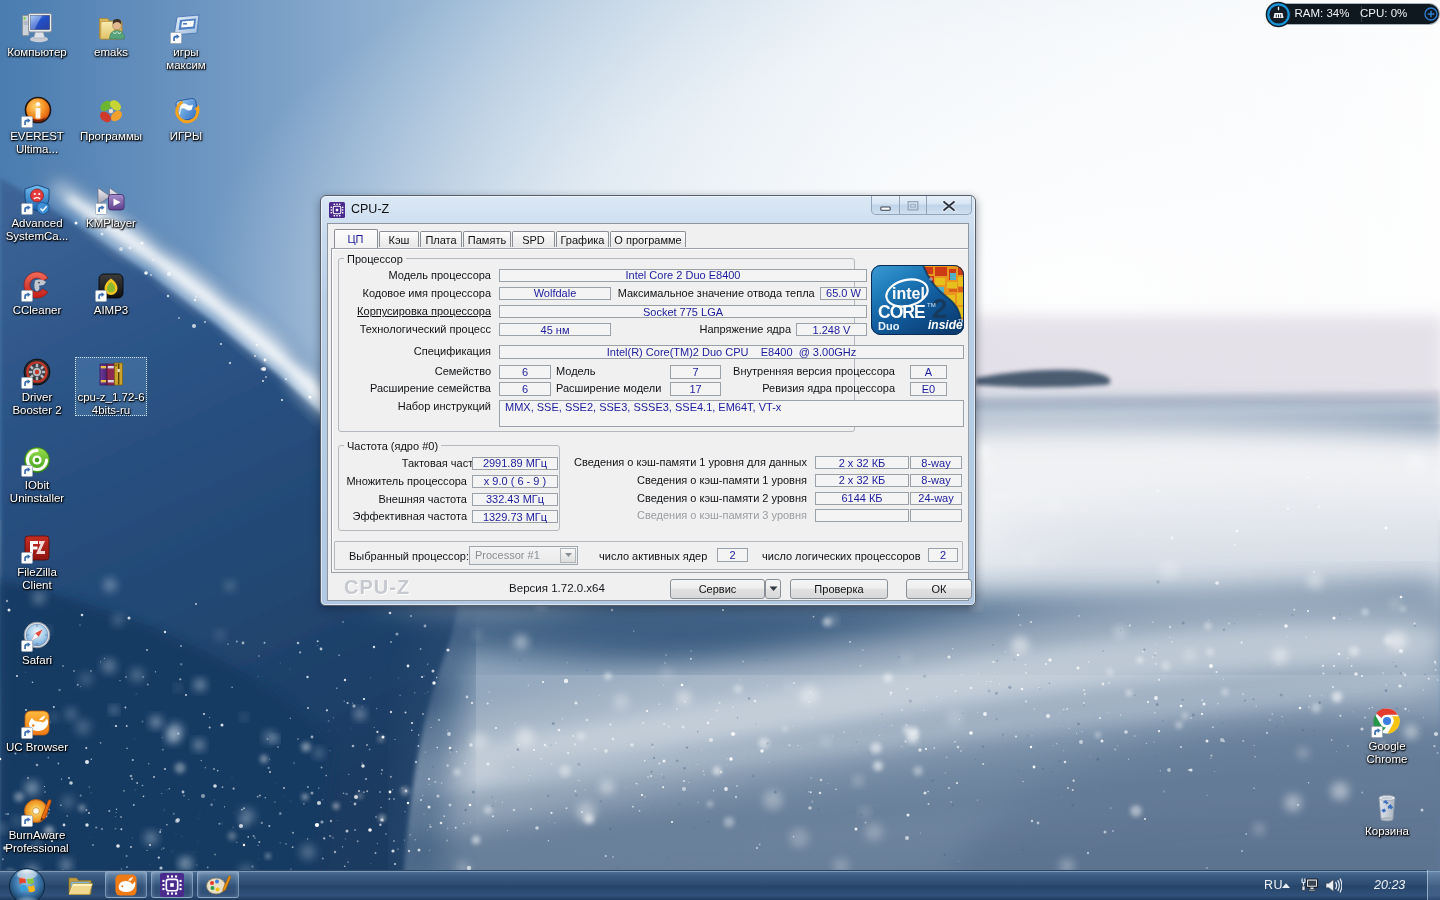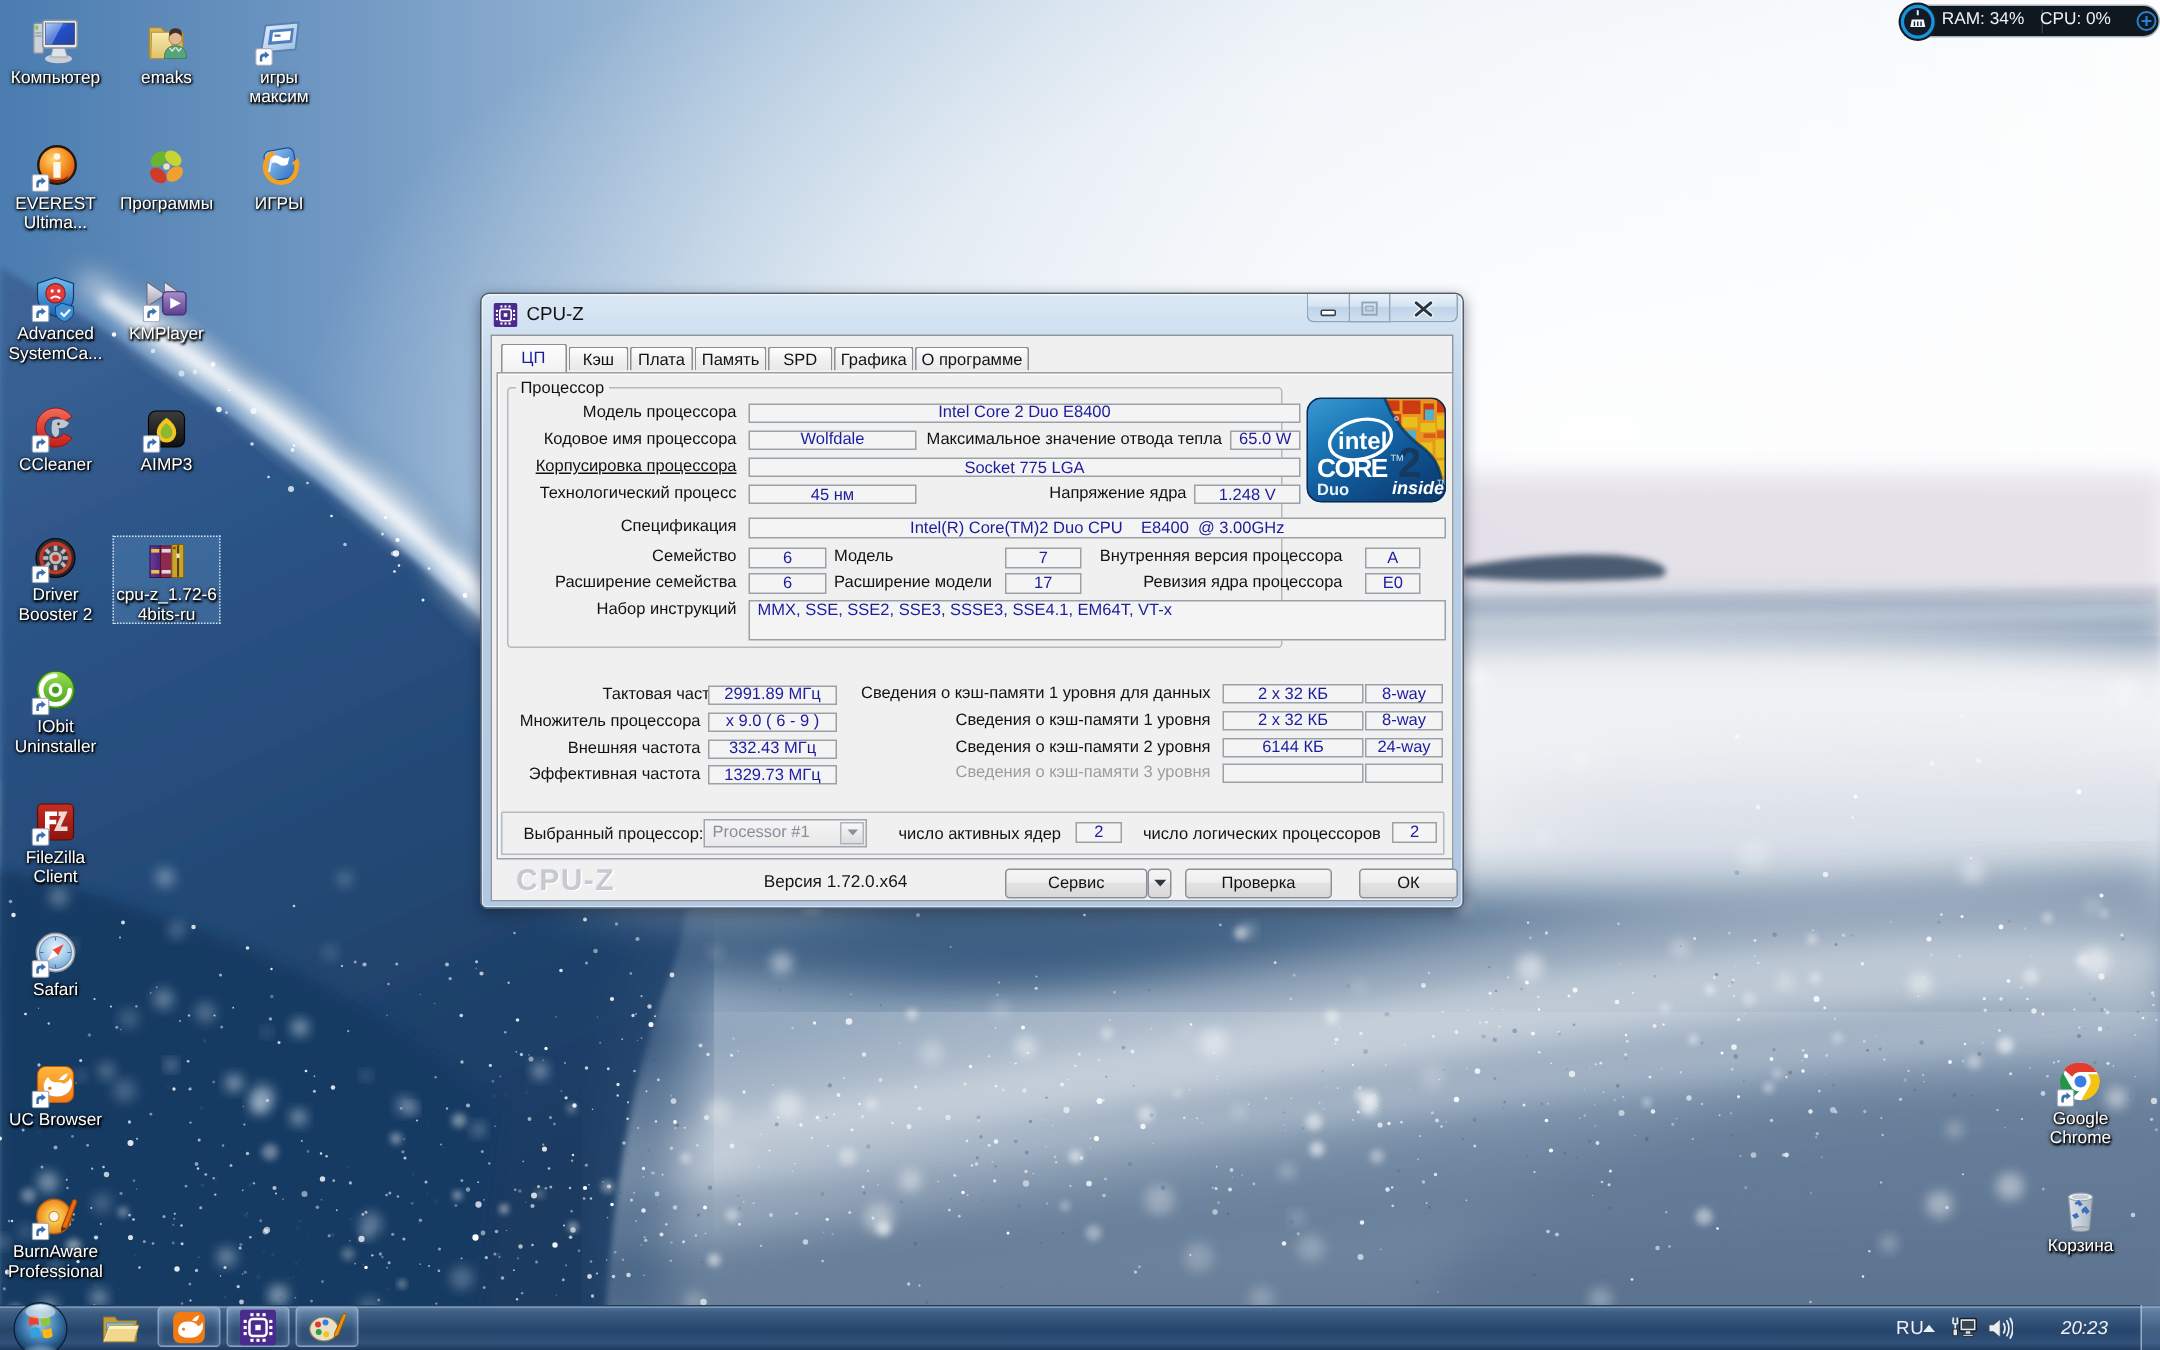--- a/index.html
+++ b/index.html
@@ -1844,20 +1844,23 @@
         <div class="tab" style="left:89px;width:42px">Плата</div>
         <div class="tab" style="left:132px;width:48px">Память</div>
         <div class="tab" style="left:181px;width:43px">SPD</div>
         <div class="tab" style="left:225px;width:53px">Графика</div>
         <div class="tab" style="left:279px;width:76px">О программе</div>
       </div>
     <div class="pane">
         <fieldset class="grp" style="left:6px;top:4px;width:517px;height:179px">
           <legend>Процессор</legend>
         </fieldset>
+<fieldset class="grp" style="left:6px;top:191px;width:222px;height:91px">
+          <legend>Частота (ядро #0)</legend>
+        </fieldset>
 <div class="obox" style="left:2px;top:292px;width:629px;height:29px"></div>
 <div class="rl" style="right:477px;top:20px;">Модель процессора</div>
 <div class="fbox" style="left:167px;top:20px;width:368px;height:13px;">
           <span>Intel Core 2 Duo E8400</span>
         </div>
 <div class="rl" style="right:477px;top:38px;">Кодовое имя процессора</div>
 <div class="fbox" style="left:167px;top:38px;width:112px;height:13px;">
           <span>Wolfdale</span>
         </div>
 <div class="rl" style="right:153.3px;top:38px;">Максимальное значение отвода тепла</div>

